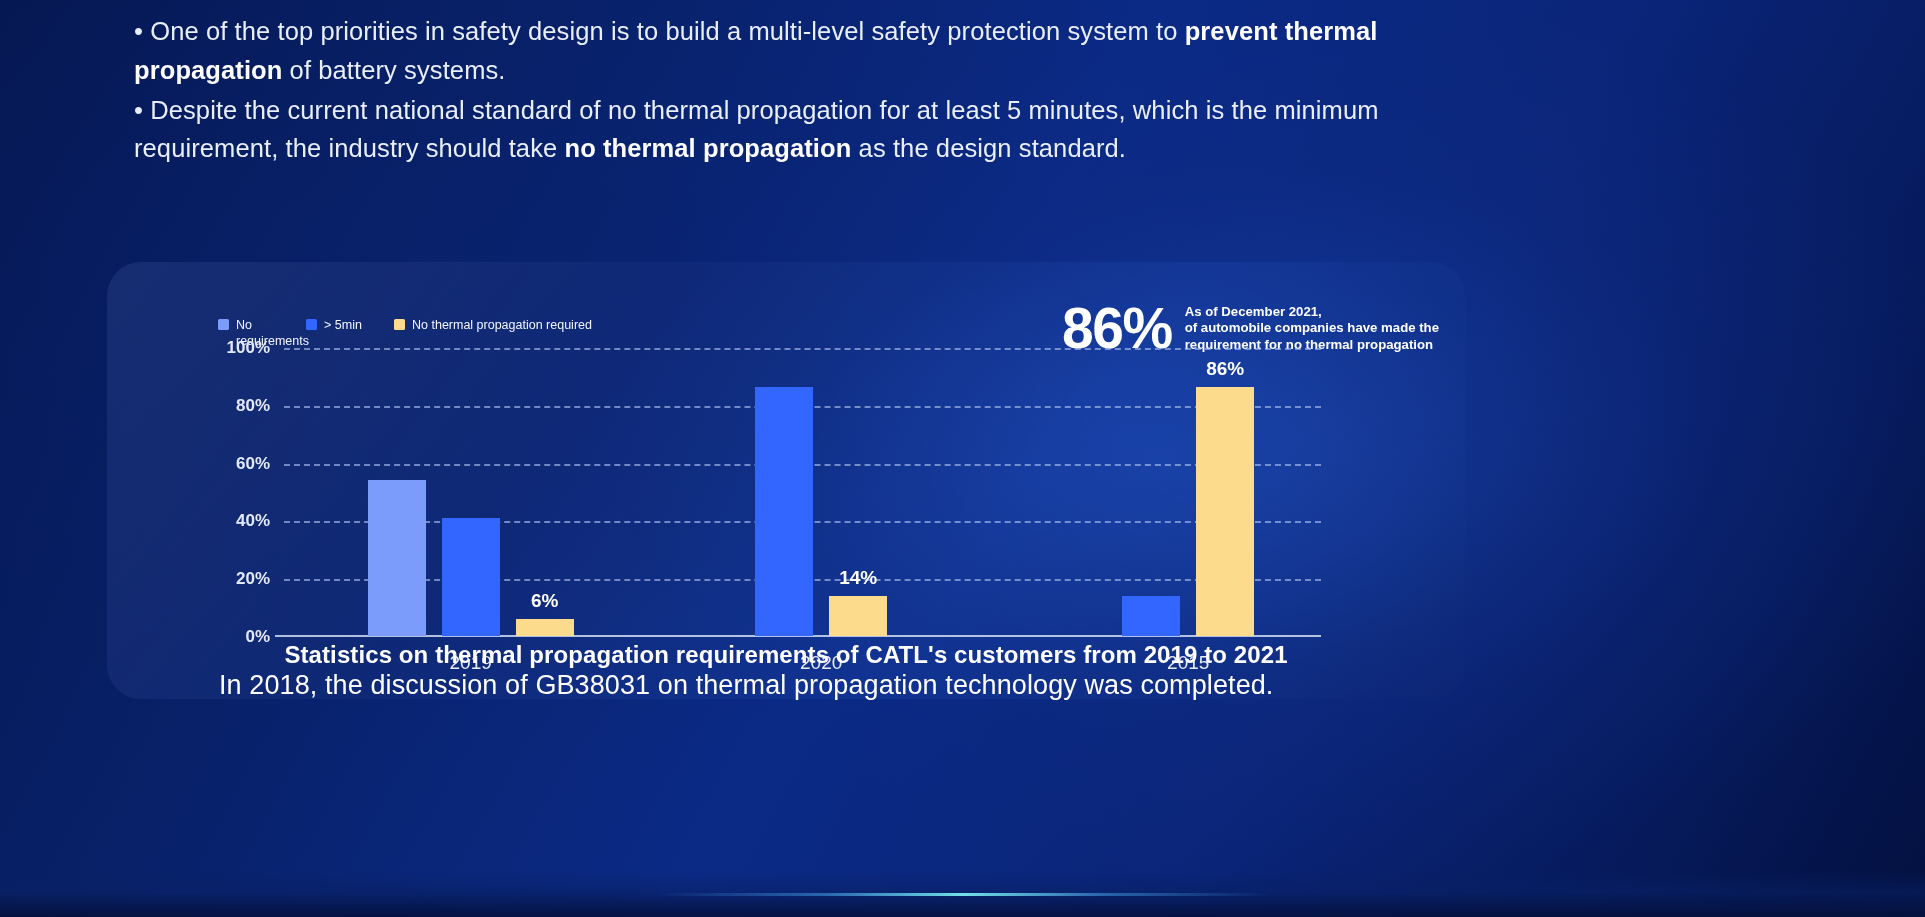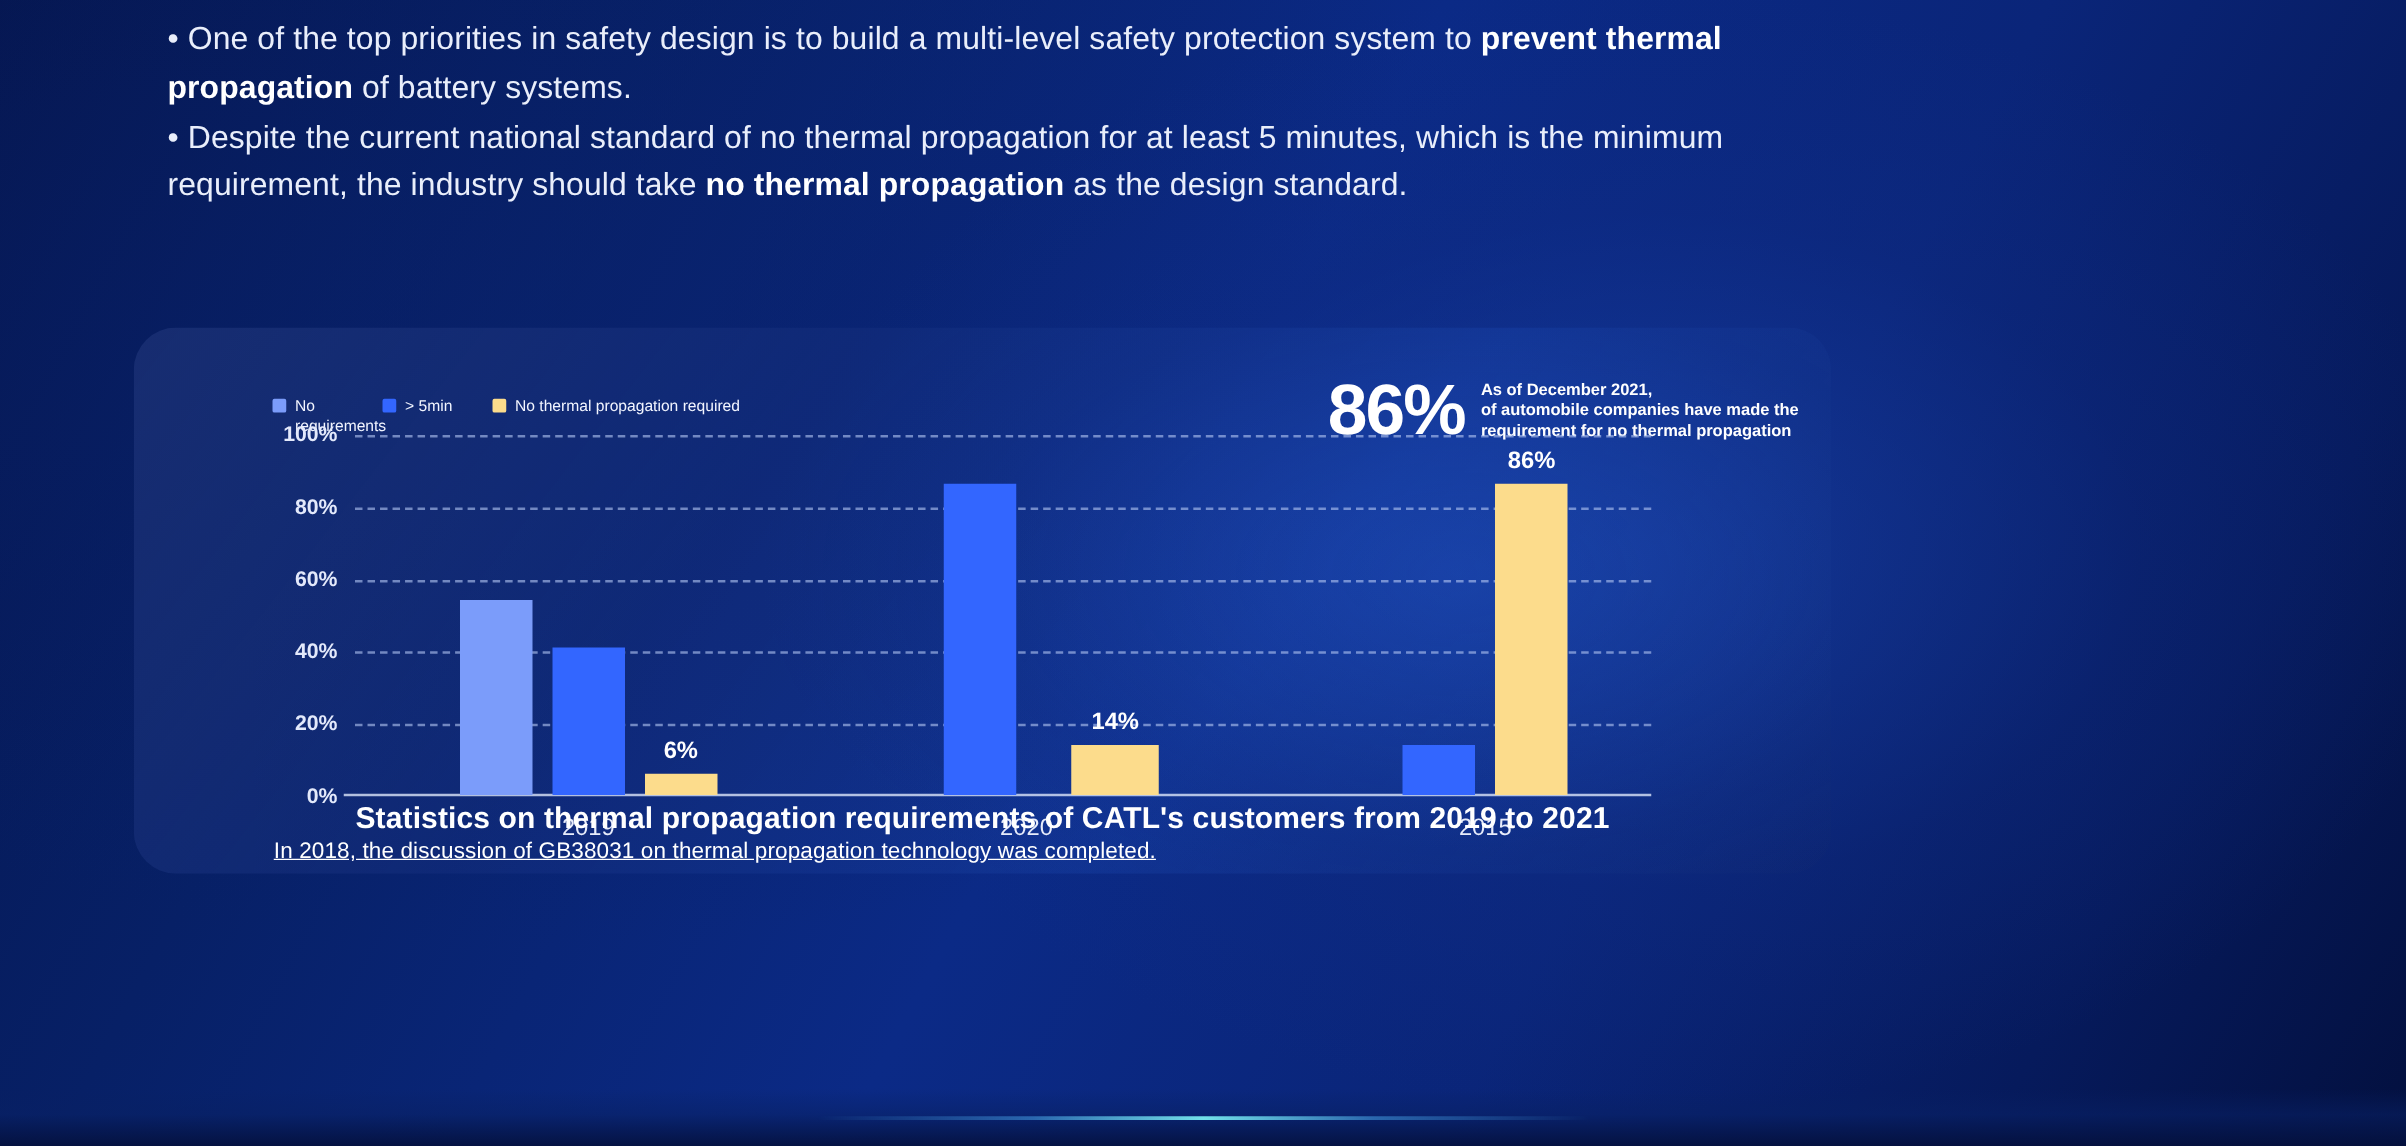--- a/index.html
+++ b/index.html
@@ -166,24 +166,23 @@
     font-weight: 700;
     color: #ffffff;
     letter-spacing: 0.1px;
   }
 
   
   .footnote {
     position: absolute;
     left: 219px;
     top: 670px;
-    font-size: 18px;
+    font-size: 27px;
     color: #ffffff;
     letter-spacing: 0.1px;
-    text-decoration: underline;
   }
 
   
   .bottom-glow {
     position: absolute;
     left: 0; right: 0;
     bottom: 0;
     height: 46px;
     background: linear-gradient(180deg, rgba(6,24,80,0) 0%, rgba(8,32,100,0.55) 45%, rgba(4,16,60,0.9) 100%);
   }
@@ -247,21 +246,21 @@
       <div class="ytick" style="top: 57.8px;">80%</div>
       <div class="gridline" style="top: 0px;"></div>
       <div class="ytick" style="top: 0px; text-align: right;">100%</div>
       <div class="bar" title="No requirement 2019: 54%" style="left: 83.66px; width: 58px; height: 156.06px; background: rgb(123, 156, 250);"></div>
       <div class="bar" title="&gt; 5min 2019: 41%" style="left: 157.66px; width: 58px; height: 118.49px; background: rgb(51, 102, 255);"></div>
       <div class="bar" title="No thermal propagation required 2019: 6%" style="left: 231.66px; width: 58px; height: 17.34px; background: rgb(252, 220, 140);">
         <div class="bar-value">6%</div>
       </div>
       <div class="xtick" style="left: 186.66px;">2019</div>
       <div class="bar" title="&gt; 5min 2020: 86%" style="left: 471.166px; width: 58px; height: 248.54px; background: rgb(51, 102, 255);"></div>
-      <div class="bar" title="No thermal propagation required 2020: 14%" style="left: 545.166px; width: 70px; height: 40.46px; background: rgb(252, 220, 140); margin-left: 28px;">
+      <div class="bar" title="No thermal propagation required 2020: 14%" style="left: 545.166px; width: 58px; height: 40.46px; background: rgb(252, 220, 140);">
         <div class="bar-value">14%</div>
       </div>
       <div class="xtick" style="left: 537.166px;">2020</div>
       <div class="bar" title="&gt; 5min 2021: 14%" style="left: 838.264px; width: 58px; height: 40.46px; background: rgb(51, 102, 255);"></div>
       <div class="bar" title="No thermal propagation required 2021: 86%" style="left: 912.264px; width: 58px; height: 248.54px; background: rgb(252, 220, 140);">
         <div class="bar-value">86%</div>
       </div>
       <div class="xtick" style="left: 904.264px;">2015</div>
     </div>
 

